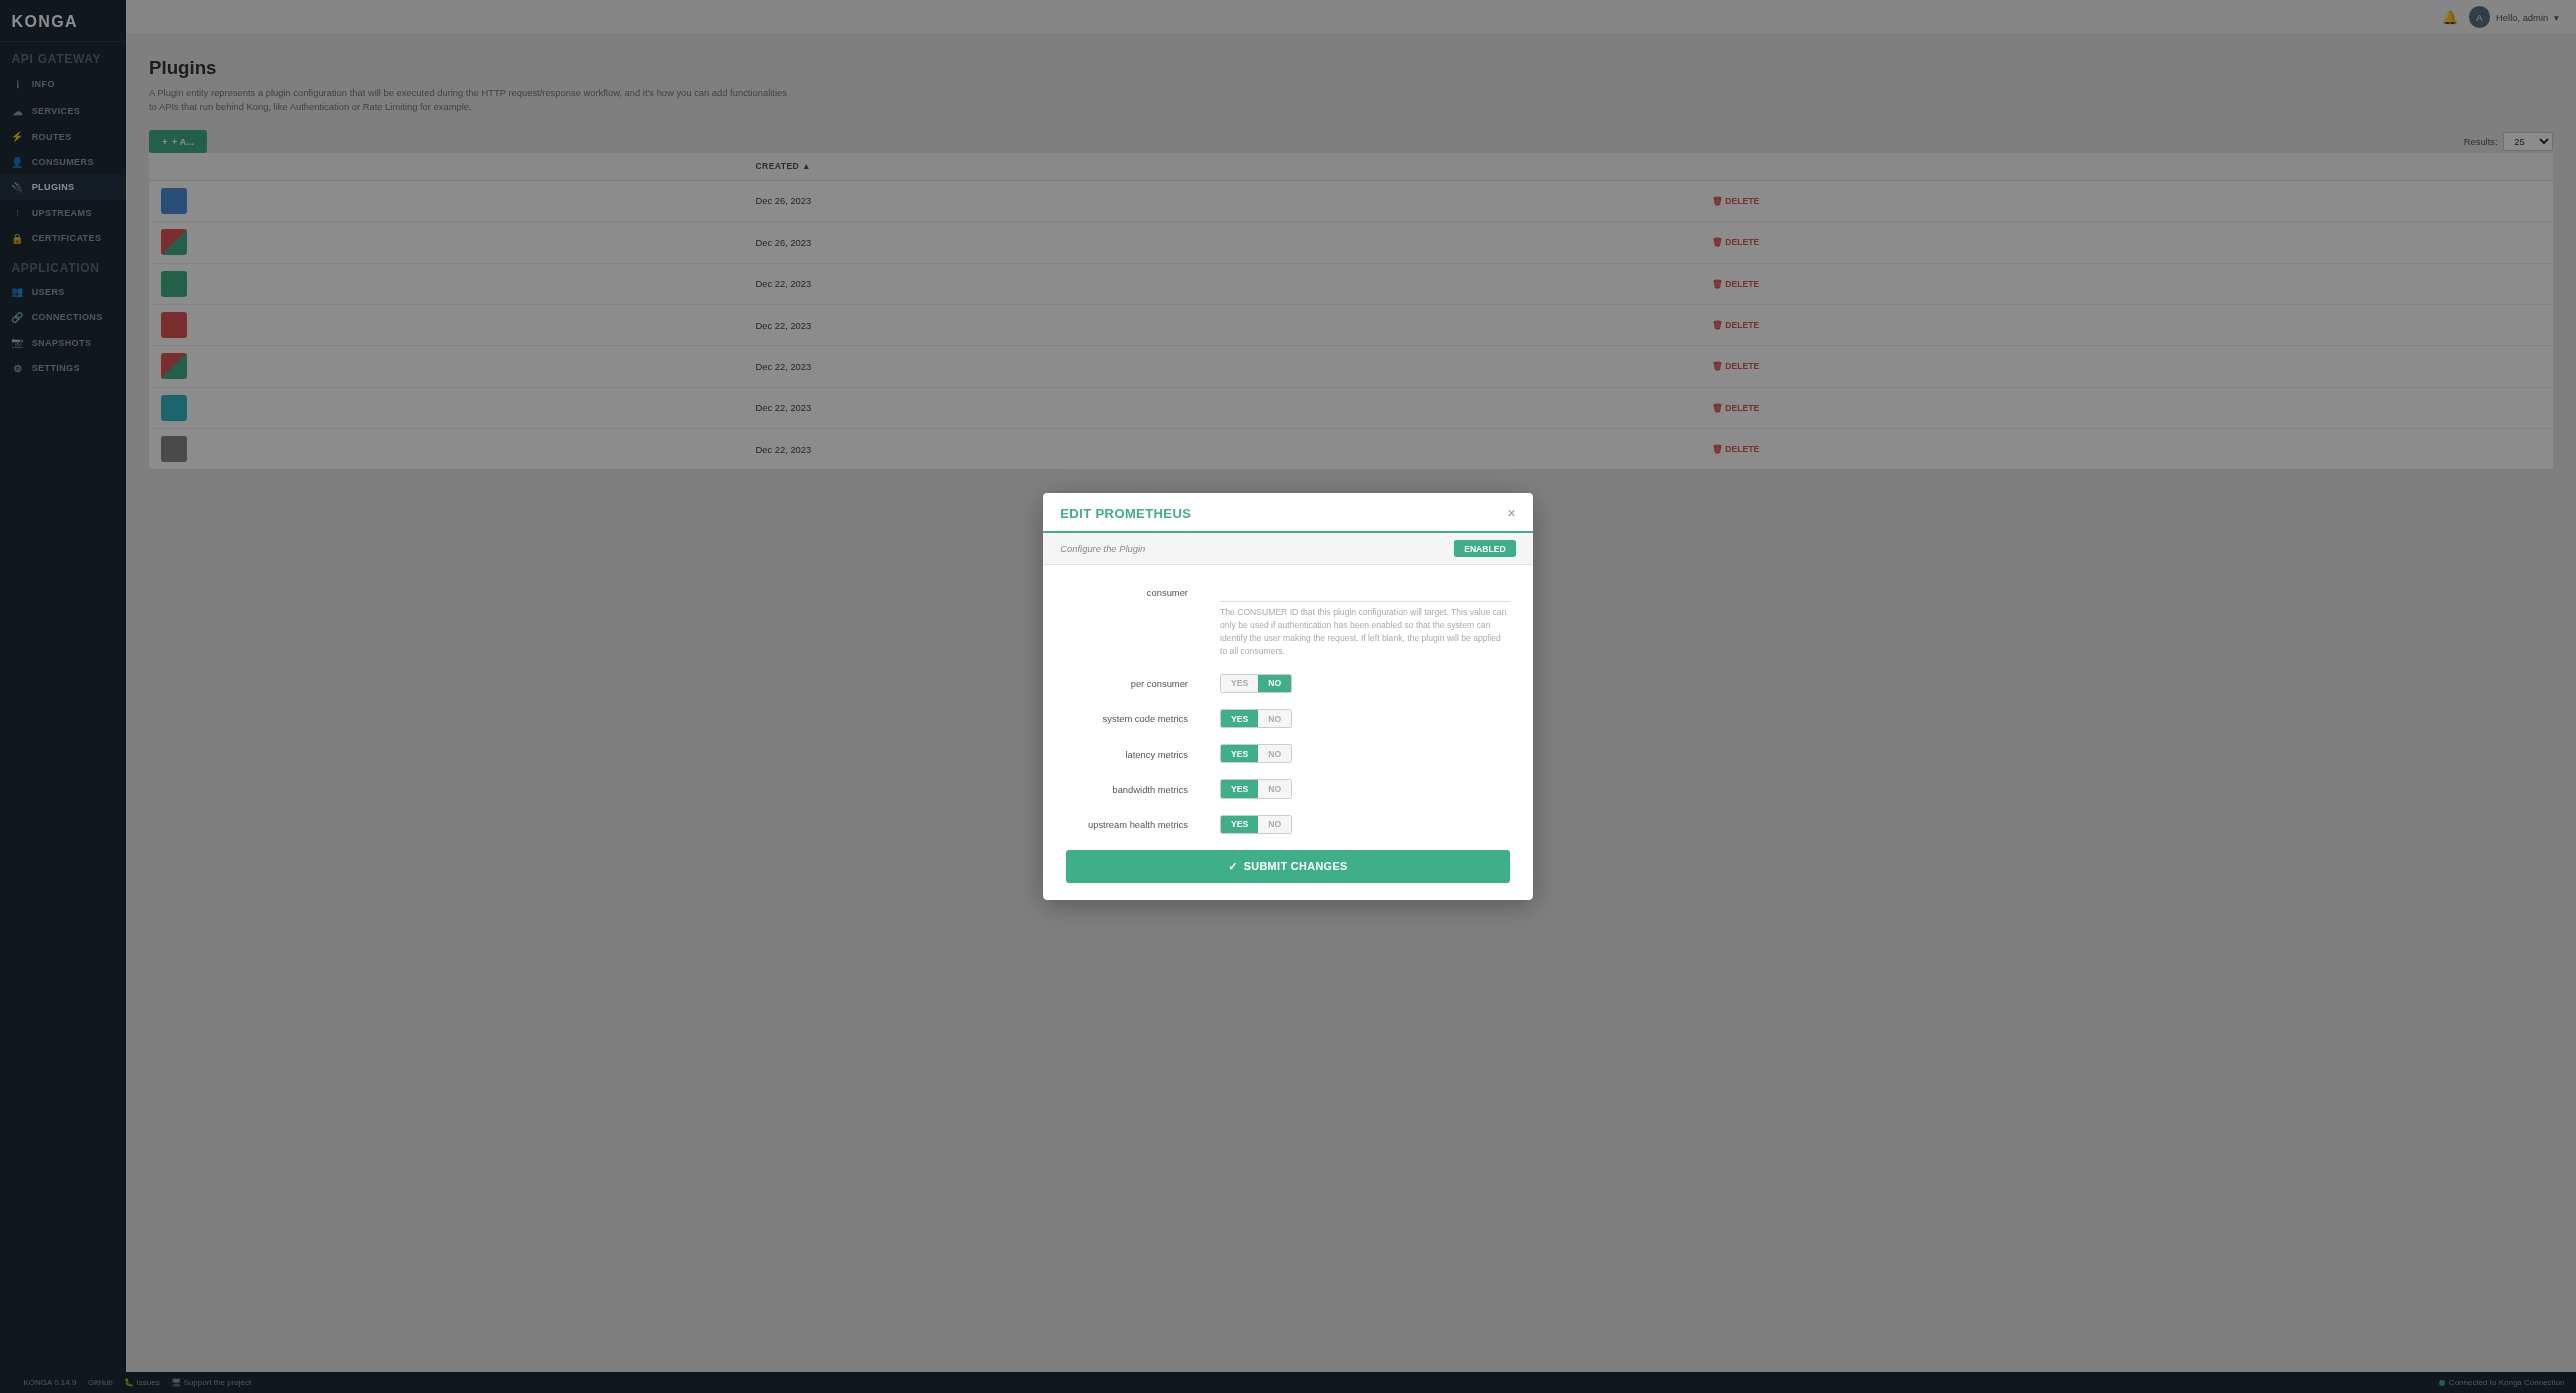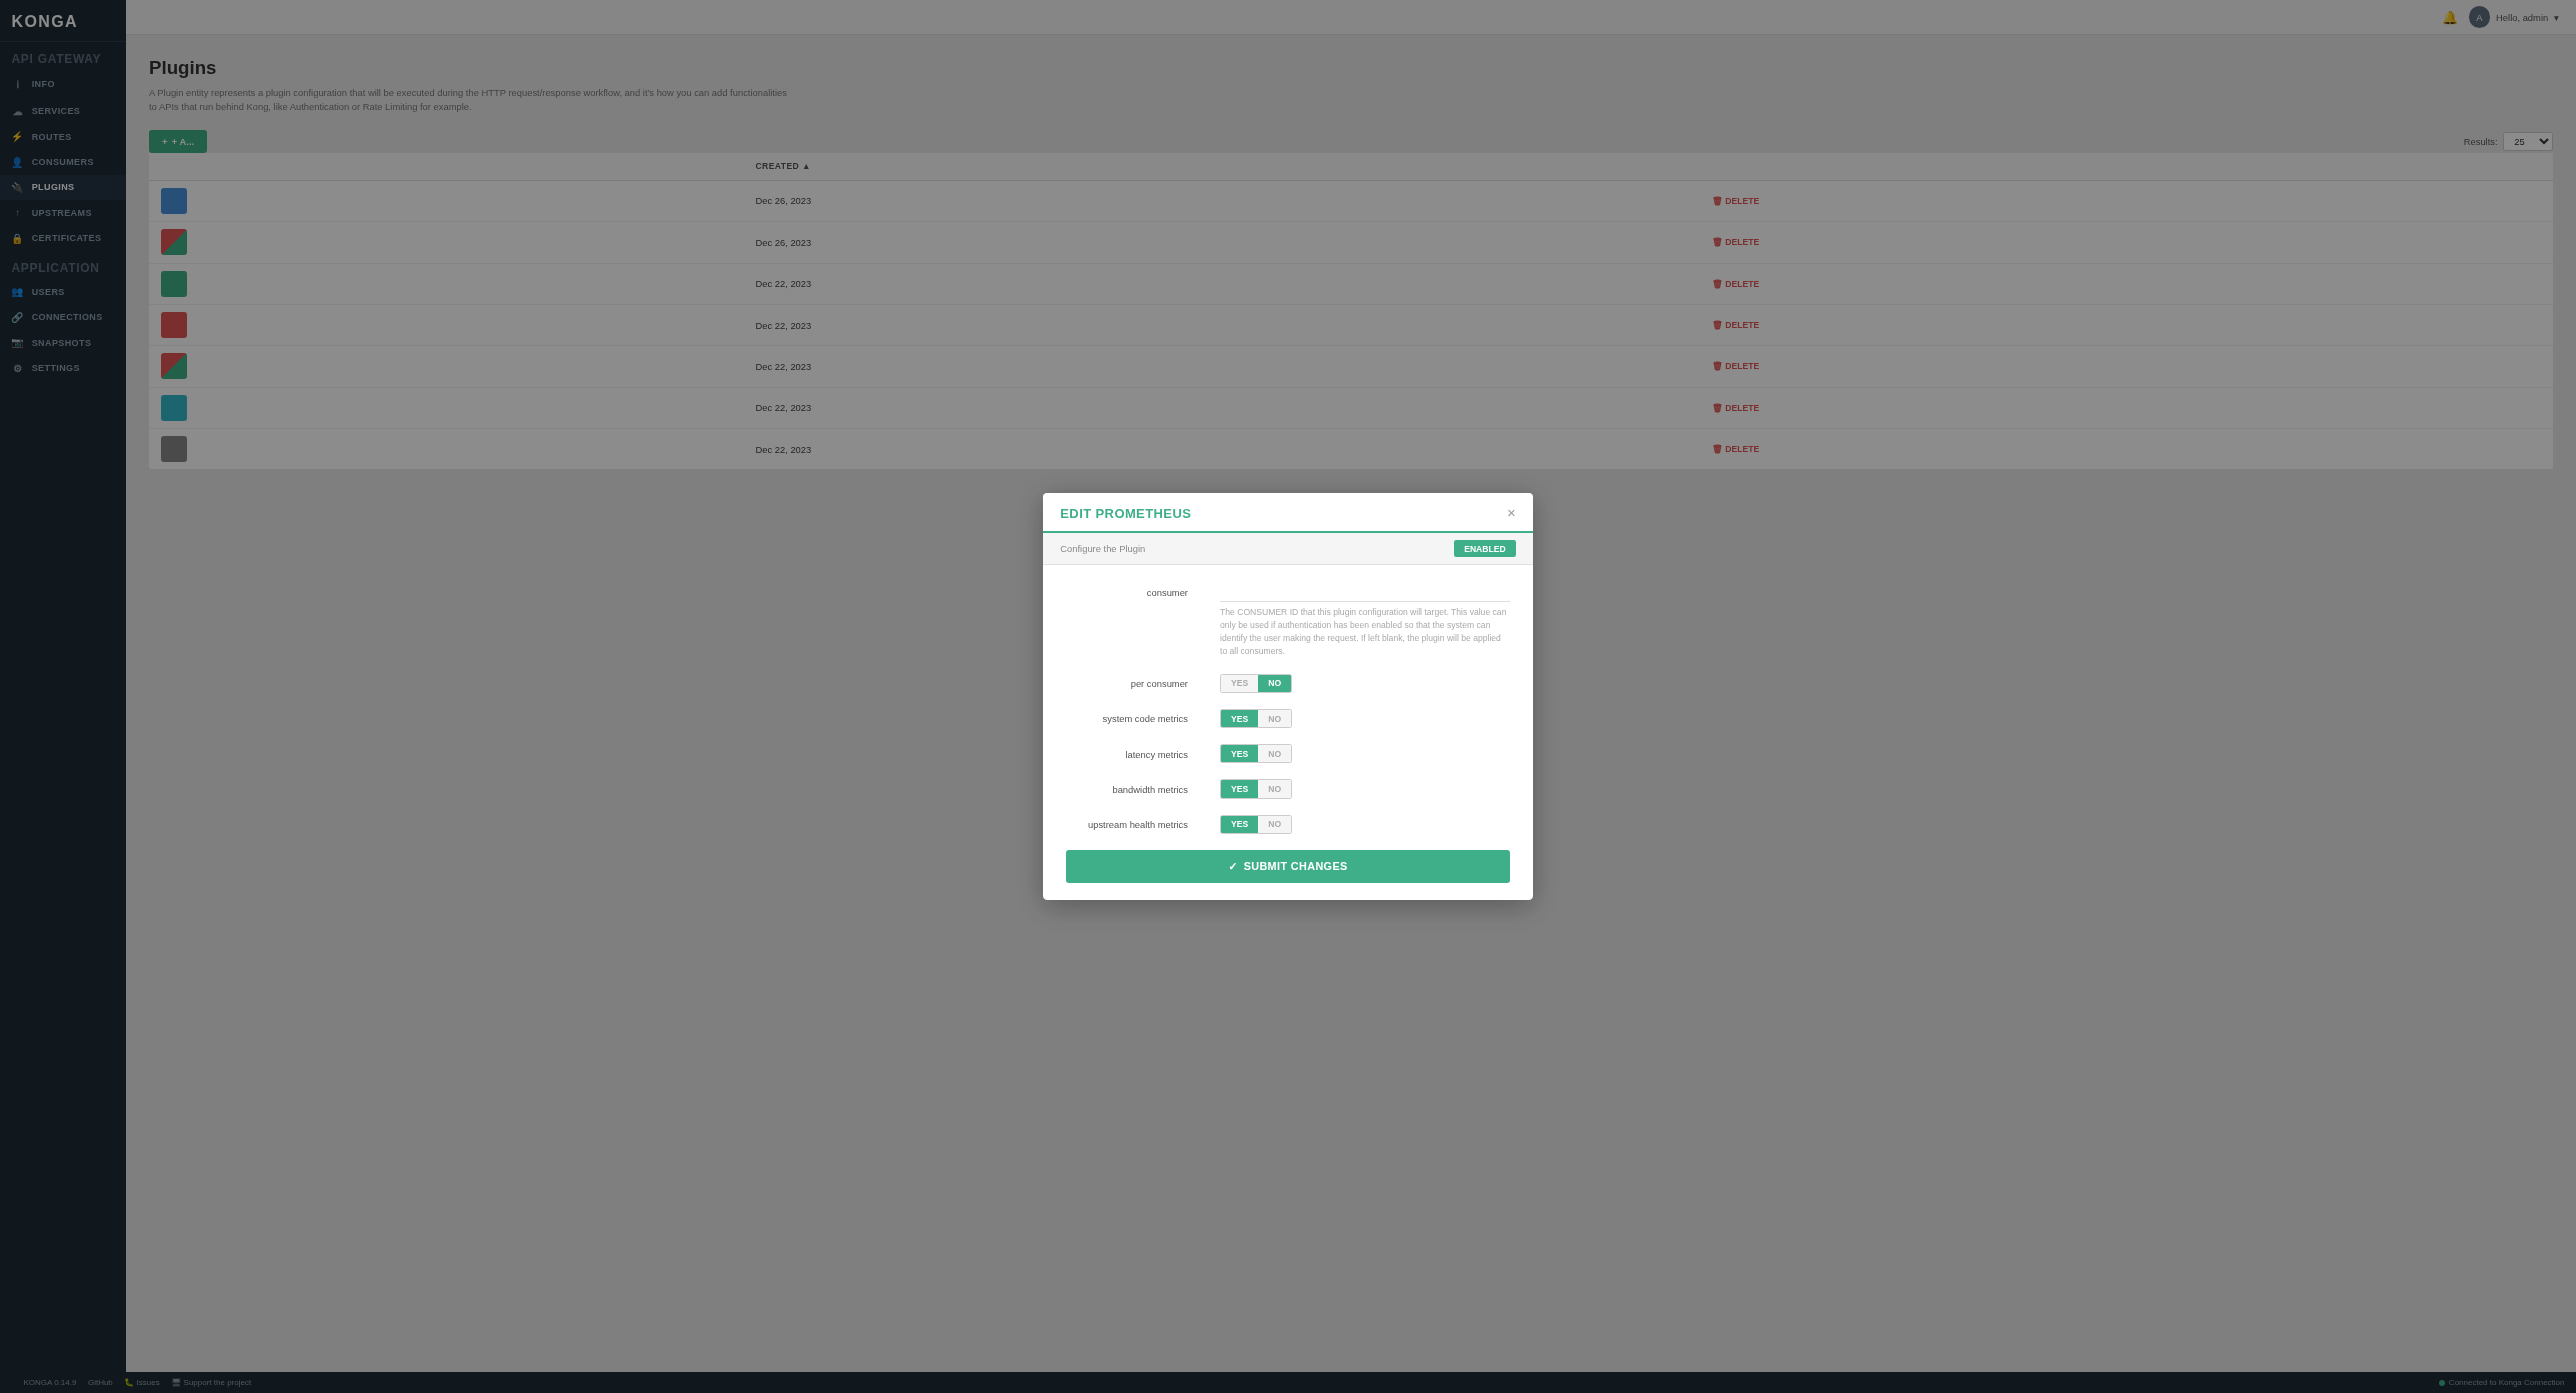--- a/index.html
+++ b/index.html
@@ -142,21 +142,21 @@
     }
     .modal-close {
       background: none; border: none; font-size: 14.4px; color: #999;
       cursor: pointer; line-height: 1;
     }
     .modal-subheader {
       background: #f5f5f5; padding: 7.2px 17.3px;
       display: flex; align-items: center; justify-content: space-between;
       border-bottom: 0.7px solid #e0e0e0;
     }
-    .modal-subheader-text { font-size: 9.4px; color: #888; }
+    .modal-subheader-text { font-size: 9.4px; color: #888; font-style: italic; }
     .enabled-badge {
       background: #3eaf88; color: white; padding: 3.6px 10px;
       border-radius: 2.2px; font-size: 8.6px; font-weight: 700;
     }
     .modal-body { padding: 17.3px 23px; }
 
     
     .form-row {
       display: flex; align-items: flex-start;
       margin-bottom: 16px; gap: 32px;

